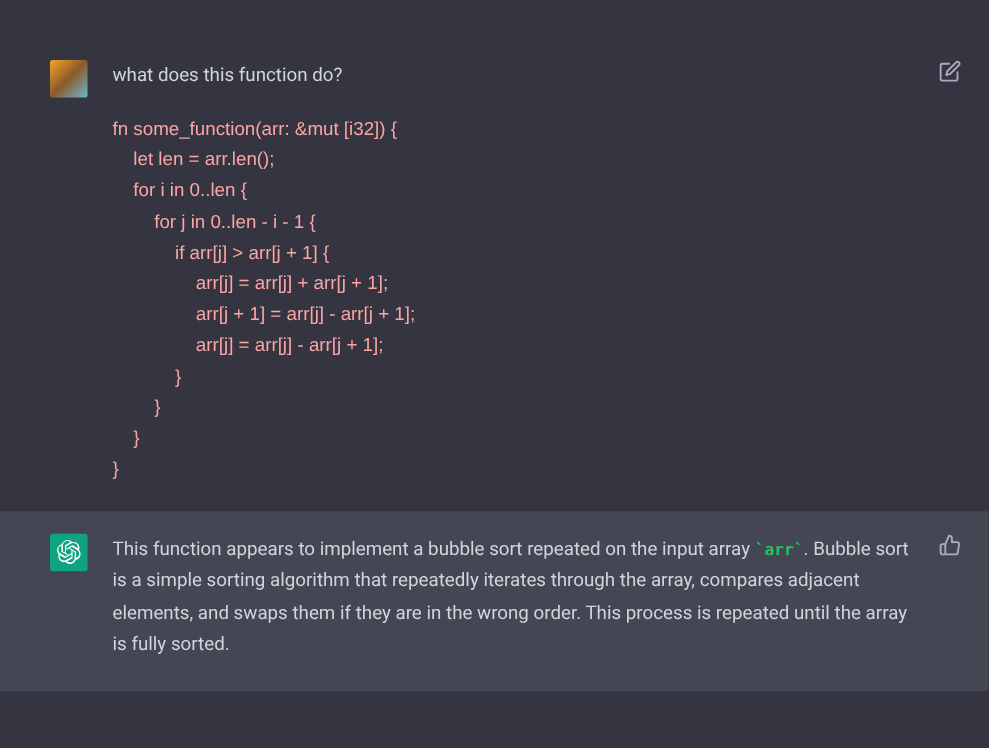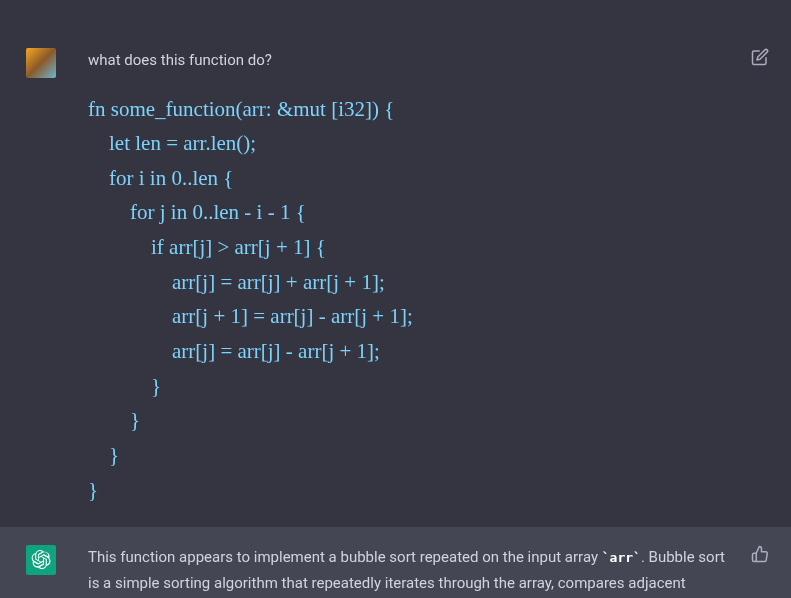--- a/index.html
+++ b/index.html
@@ -14,22 +14,22 @@
       width: 791px;
       height: 598px;
       overflow: hidden;
     }
     .top-bar {
       height: 30px;
       background: #343541;
     }
     .message {
       display: flex;
-      padding: 18px 24px 20px 26px;
-      gap: 32px;
+      padding: 18px 24px 20px 40px;
+      gap: 20px;
       position: relative;
     }
     .message.user {
       background: #343541;
     }
     .message.assistant {
       background: #444654;
       padding-bottom: 24px;
     }
     .avatar {
@@ -56,25 +56,25 @@
       font-size: 15px;
       line-height: 1.7;
       color: #d1d5db;
       padding-right: 30px;
     }
     .question-text {
       margin-bottom: 18px;
       font-size: 15px;
     }
     .code-block {
-      font-family: Liberation Serif, serif;
-      font-size: 21px;
+      font-family: Liberation Sans, sans-serif;
+      font-size: 15px;
       line-height: 1.65;
       white-space: pre;
-      color: #7dd3fc;
+      color: #fca5a5;
     }
     .action-icons {
       position: absolute;
       right: 22px;
       top: 18px;
       display: flex;
       gap: 8px;
     }
     .action-icon {
       width: 18px;
@@ -83,21 +83,21 @@
       cursor: pointer;
     }
     .action-icon svg {
       width: 100%;
       height: 100%;
     }
     .inline-code {
       font-family: ui-monospace, SFMono-Regular, Menlo, Monaco, Consolas, monospace;
       font-size: 13px;
       font-weight: 600;
-      color: #ffffff;
+      color: #22c55e;
     }
   </style>
 </head>
 <body>
 
 <div class="top-bar"></div>
 
 <div class="message user">
   <div class="avatar user-avatar"></div>
   <div class="message-content">

